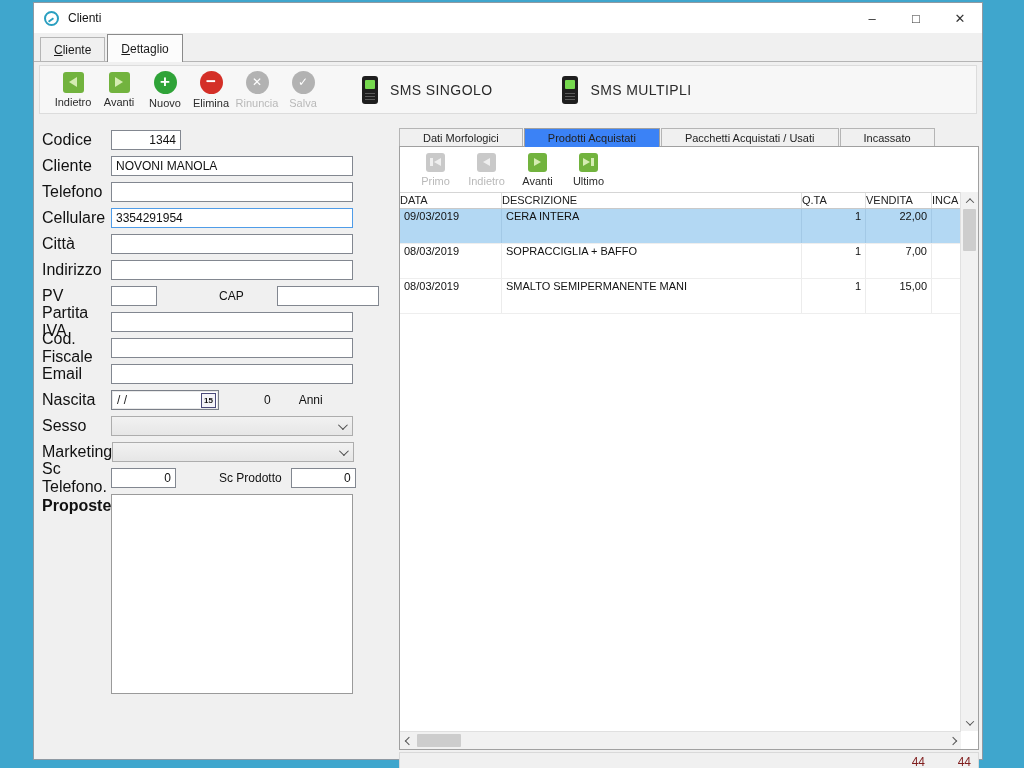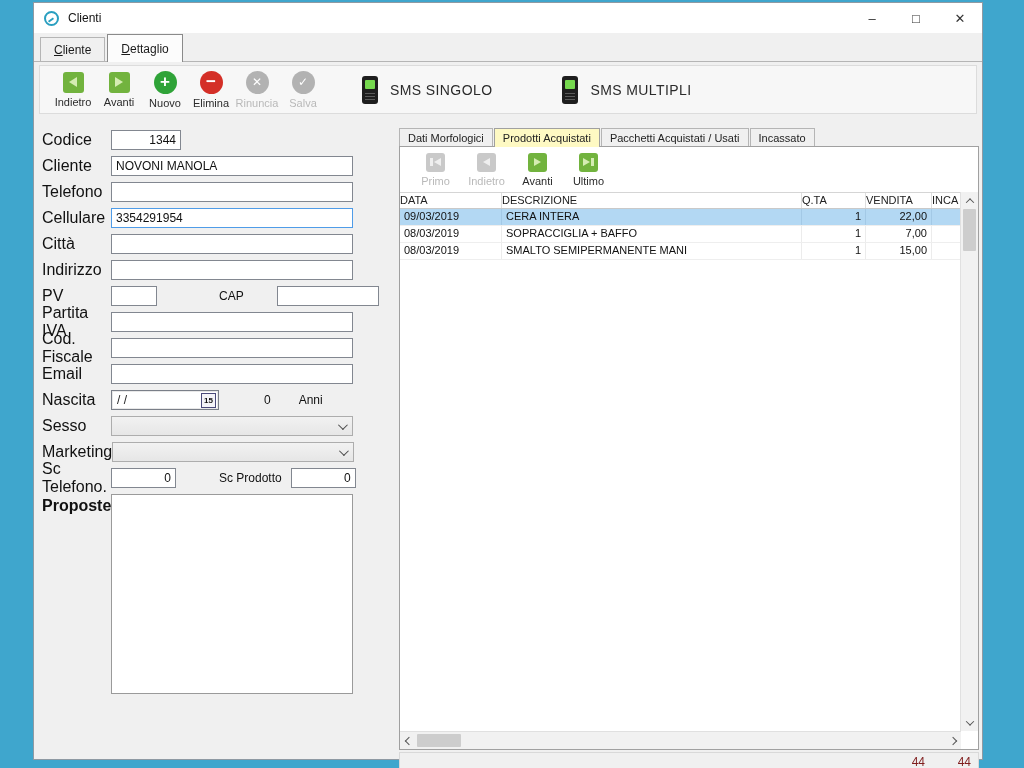--- a/index.html
+++ b/index.html
@@ -62,38 +62,38 @@
   .calbtn { width:15px; height:15px; border:1px solid #4a4a7a; background:#f4f4f8; font-size:8px; font-weight:bold; display:flex; align-items:center; justify-content:center; color:#111; }
   .dropdown { width:242px; height:20px; border:1px solid #adadad; background:linear-gradient(#f2f2f2,#e6e6e6); display:flex; align-items:center; justify-content:space-between; padding:0 7px; }
   .chev { width:7px; height:7px; border-right:1.6px solid #4a4a4a; border-bottom:1.6px solid #4a4a4a; transform:rotate(45deg) translateY(-2px); }
   .proposte-row { align-items:flex-start; height:auto; }
   .proposte-row .lbl { margin-top:3px;font-weight:bold; }
   textarea.proposte { width:242px; height:200px; border:1px solid #9a9a9a; background:#fff; resize:none; font-family:inherit; font-size:12px; padding:3px; outline:none; }
 
   
   .rpanel { position:absolute; left:365px; top:13px; width:580px; height:643px; }
   .dtabs { height:19px; display:flex; align-items:flex-end; }
-  .dtab { height:18px; padding:0 8px; display:flex; align-items:center; font-size:11px; color:#222; background:#f0f0f0; border:1px solid #b5b5b5; border-bottom:none; margin-right:1px; white-space:nowrap; }
-  .dtab.active { height:19px; background:#fef9c3; border-color:#a0a0a0; margin-bottom:-1px; z-index:3;justify-content:center; }
+  .dtab { height:18px; padding:0 23px; display:flex; align-items:center; font-size:11px; color:#222; background:#f0f0f0; border:1px solid #b5b5b5; border-bottom:none; margin-right:1px; white-space:nowrap; }
+  .dtab.active { height:19px; background:#3b82f6; border-color:#a0a0a0; margin-bottom:-1px; z-index:3;justify-content:center; }
   .rbox { height:604px; background:#fff; border:1px solid #a0a0a0; display:flex; flex-direction:column; position:relative; z-index:1; }
 
   .gridnav { height:45px; display:flex; align-items:center; padding-left:10px; flex:0 0 auto; }
   .gn-btn { width:51px; display:flex; flex-direction:column; align-items:center; gap:3px; cursor:default; }
   .gn-btn .cap { font-size:11px; color:#2b2b2b; }
   .gn-btn.disabled .cap { color:#b9b9b9; }
   .sq.sm { width:19px; height:19px; }
   .sq.sm .tri-l { border-top-width:4px; border-bottom-width:4px; border-right-width:7px; }
   .sq.sm .tri-r { border-top-width:4px; border-bottom-width:4px; border-left-width:7px; }
   .sq.sm .bar-v { width:2.5px; height:8px; }
 
   .gridarea { flex:1 1 auto; display:flex; min-height:0; }
   .tbl { flex:1 1 auto; display:flex; flex-direction:column; font-size:11px; }
   .thead { display:flex; height:17px; border-top:1px solid #d5d5d5; border-bottom:1px solid #c9c9c9; background:#fff; flex:0 0 auto; }
   .th { padding:1px 0; color:#222; border-right:1px solid #dedede; overflow:hidden; white-space:nowrap; }
-  .tr { display:flex; height:17px; border-bottom:1px solid #eeeeee; flex:0 0 auto; }
+  .tr { display:flex; height:35px; border-bottom:1px solid #eeeeee; flex:0 0 auto; }
   .td { padding:1px 4px; border-right:1px solid #ececec; overflow:hidden; white-space:nowrap; color:#111; }
   .tr.selected { background:#b3d8f3; }
   .tr.selected .td { border-right-color:#a3c9e6; }
   .c-data{flex:0 0 102px;} .c-desc{flex:0 0 300px;} .c-qta{flex:0 0 64px;} .c-vend{flex:0 0 66px;} .c-inca{flex:1 1 auto; border-right:none;}
   .td.c-qta,.td.c-vend { text-align:right; }
   .tfill { flex:1 1 auto; }
 
   .vscroll { flex:0 0 17px; background:#f1f1f1; border-left:1px solid #e0e0e0; display:flex; flex-direction:column; align-items:center; }
   .sarrow { width:17px; height:17px; display:flex; align-items:center; justify-content:center; }
   .chev-up { width:6px; height:6px; border-left:1.4px solid #555; border-top:1.4px solid #555; transform:rotate(45deg) translate(1px,1px); }

